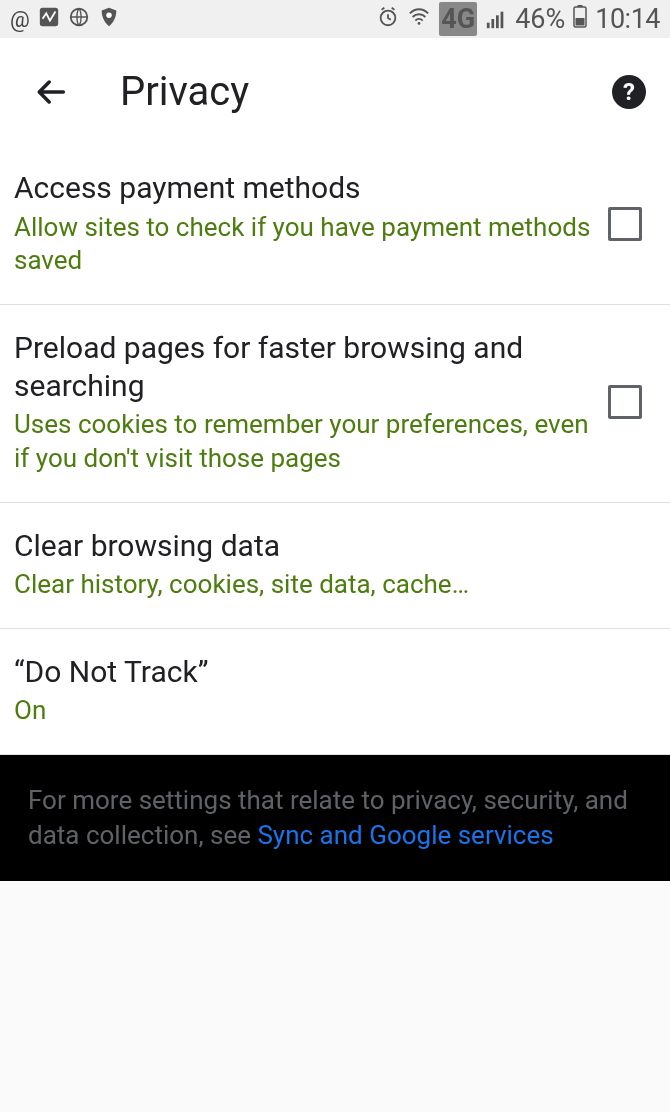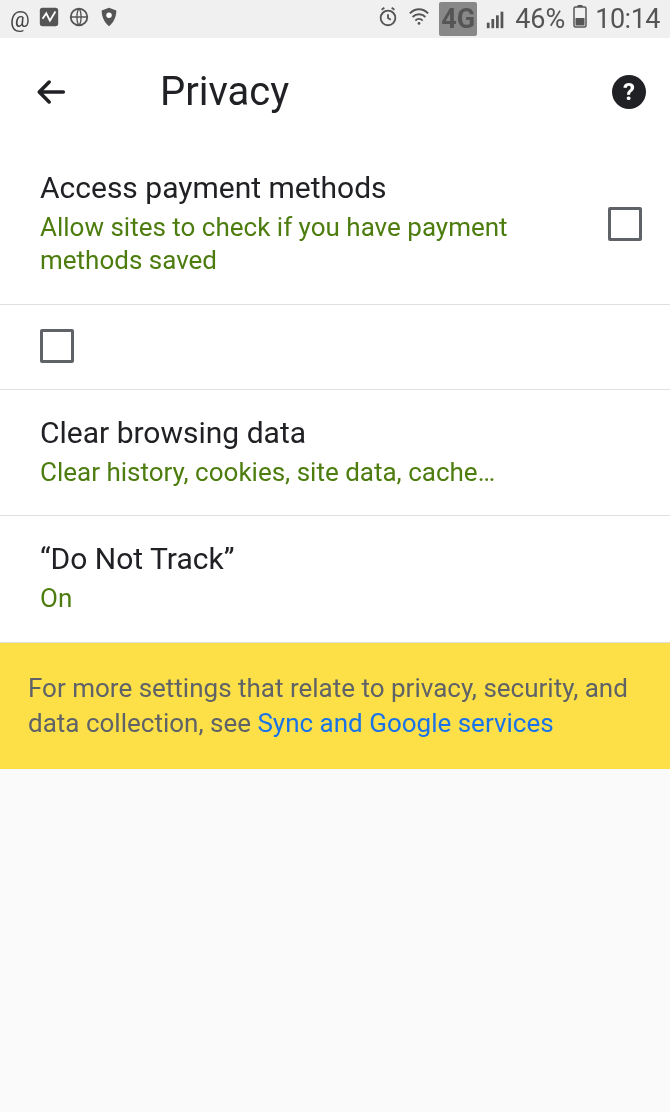--- a/index.html
+++ b/index.html
@@ -33,36 +33,35 @@
   }
   .back-btn {
     width: 40px; height: 40px;
     display:flex; align-items:center; justify-content:center;
     margin-right: 48px;
   }
   .page-title {
     font-size: 40px;
     font-weight: 400;
     flex: 1;
-    margin-left: 40px;
   }
   .help-btn {
     width: 34px; height: 34px;
     border-radius: 50%;
     background: #202124;
     color: #fff;
     font-size: 24px;
     font-weight: 700;
     display:flex; align-items:center; justify-content:center;
   }
 
   .settings-list { background:#fff; }
   .setting-row {
     display:flex;
-    padding: 24px 28px 26px 40px;
+    padding: 24px 28px 26px 14px;
     border-bottom: 1px solid #e0e0e0;
     align-items: center;
   }
   .setting-text { flex:1; padding-right: 16px; }
   .setting-title {
     font-size: 30px;
     color: #202124;
     line-height: 1.25;
     margin-bottom: 4px;
   }
@@ -76,21 +75,21 @@
     border: 3px solid #5f6368;
     border-radius: 2px;
     flex-shrink: 0;
   }
 
   .footer-note {
     padding: 28px 28px;
     font-size: 26px;
     color: #5f6368;
     line-height: 1.35;
-    background:#fde047;
+    background:#000000;
   }
   .link { color: #1a73e8; }
 
   .sig-icon { display:inline-flex; align-items:center; }
   .badge4g {
     font-size: 11px;
     background:#888;
     color:#fff;
     padding:1px 2px;
     border-radius:2px;
@@ -172,20 +171,24 @@
 
   <div class="setting-row">
     <div class="setting-text">
       <div class="setting-title">Access payment methods</div>
       <div class="setting-sub">Allow sites to check if you have payment methods saved</div>
     </div>
     <div class="checkbox"></div>
   </div>
 
   <div class="setting-row">
+    <div class="setting-text">
+      <div class="setting-title">Preload pages for faster browsing and searching</div>
+      <div class="setting-sub">Uses cookies to remember your preferences, even if you don't visit those pages</div>
+    </div>
     <div class="checkbox"></div>
   </div>
 
   <div class="setting-row">
     <div class="setting-text">
       <div class="setting-title">Clear browsing data</div>
       <div class="setting-sub">Clear history, cookies, site data, cache…</div>
     </div>
   </div>
 

